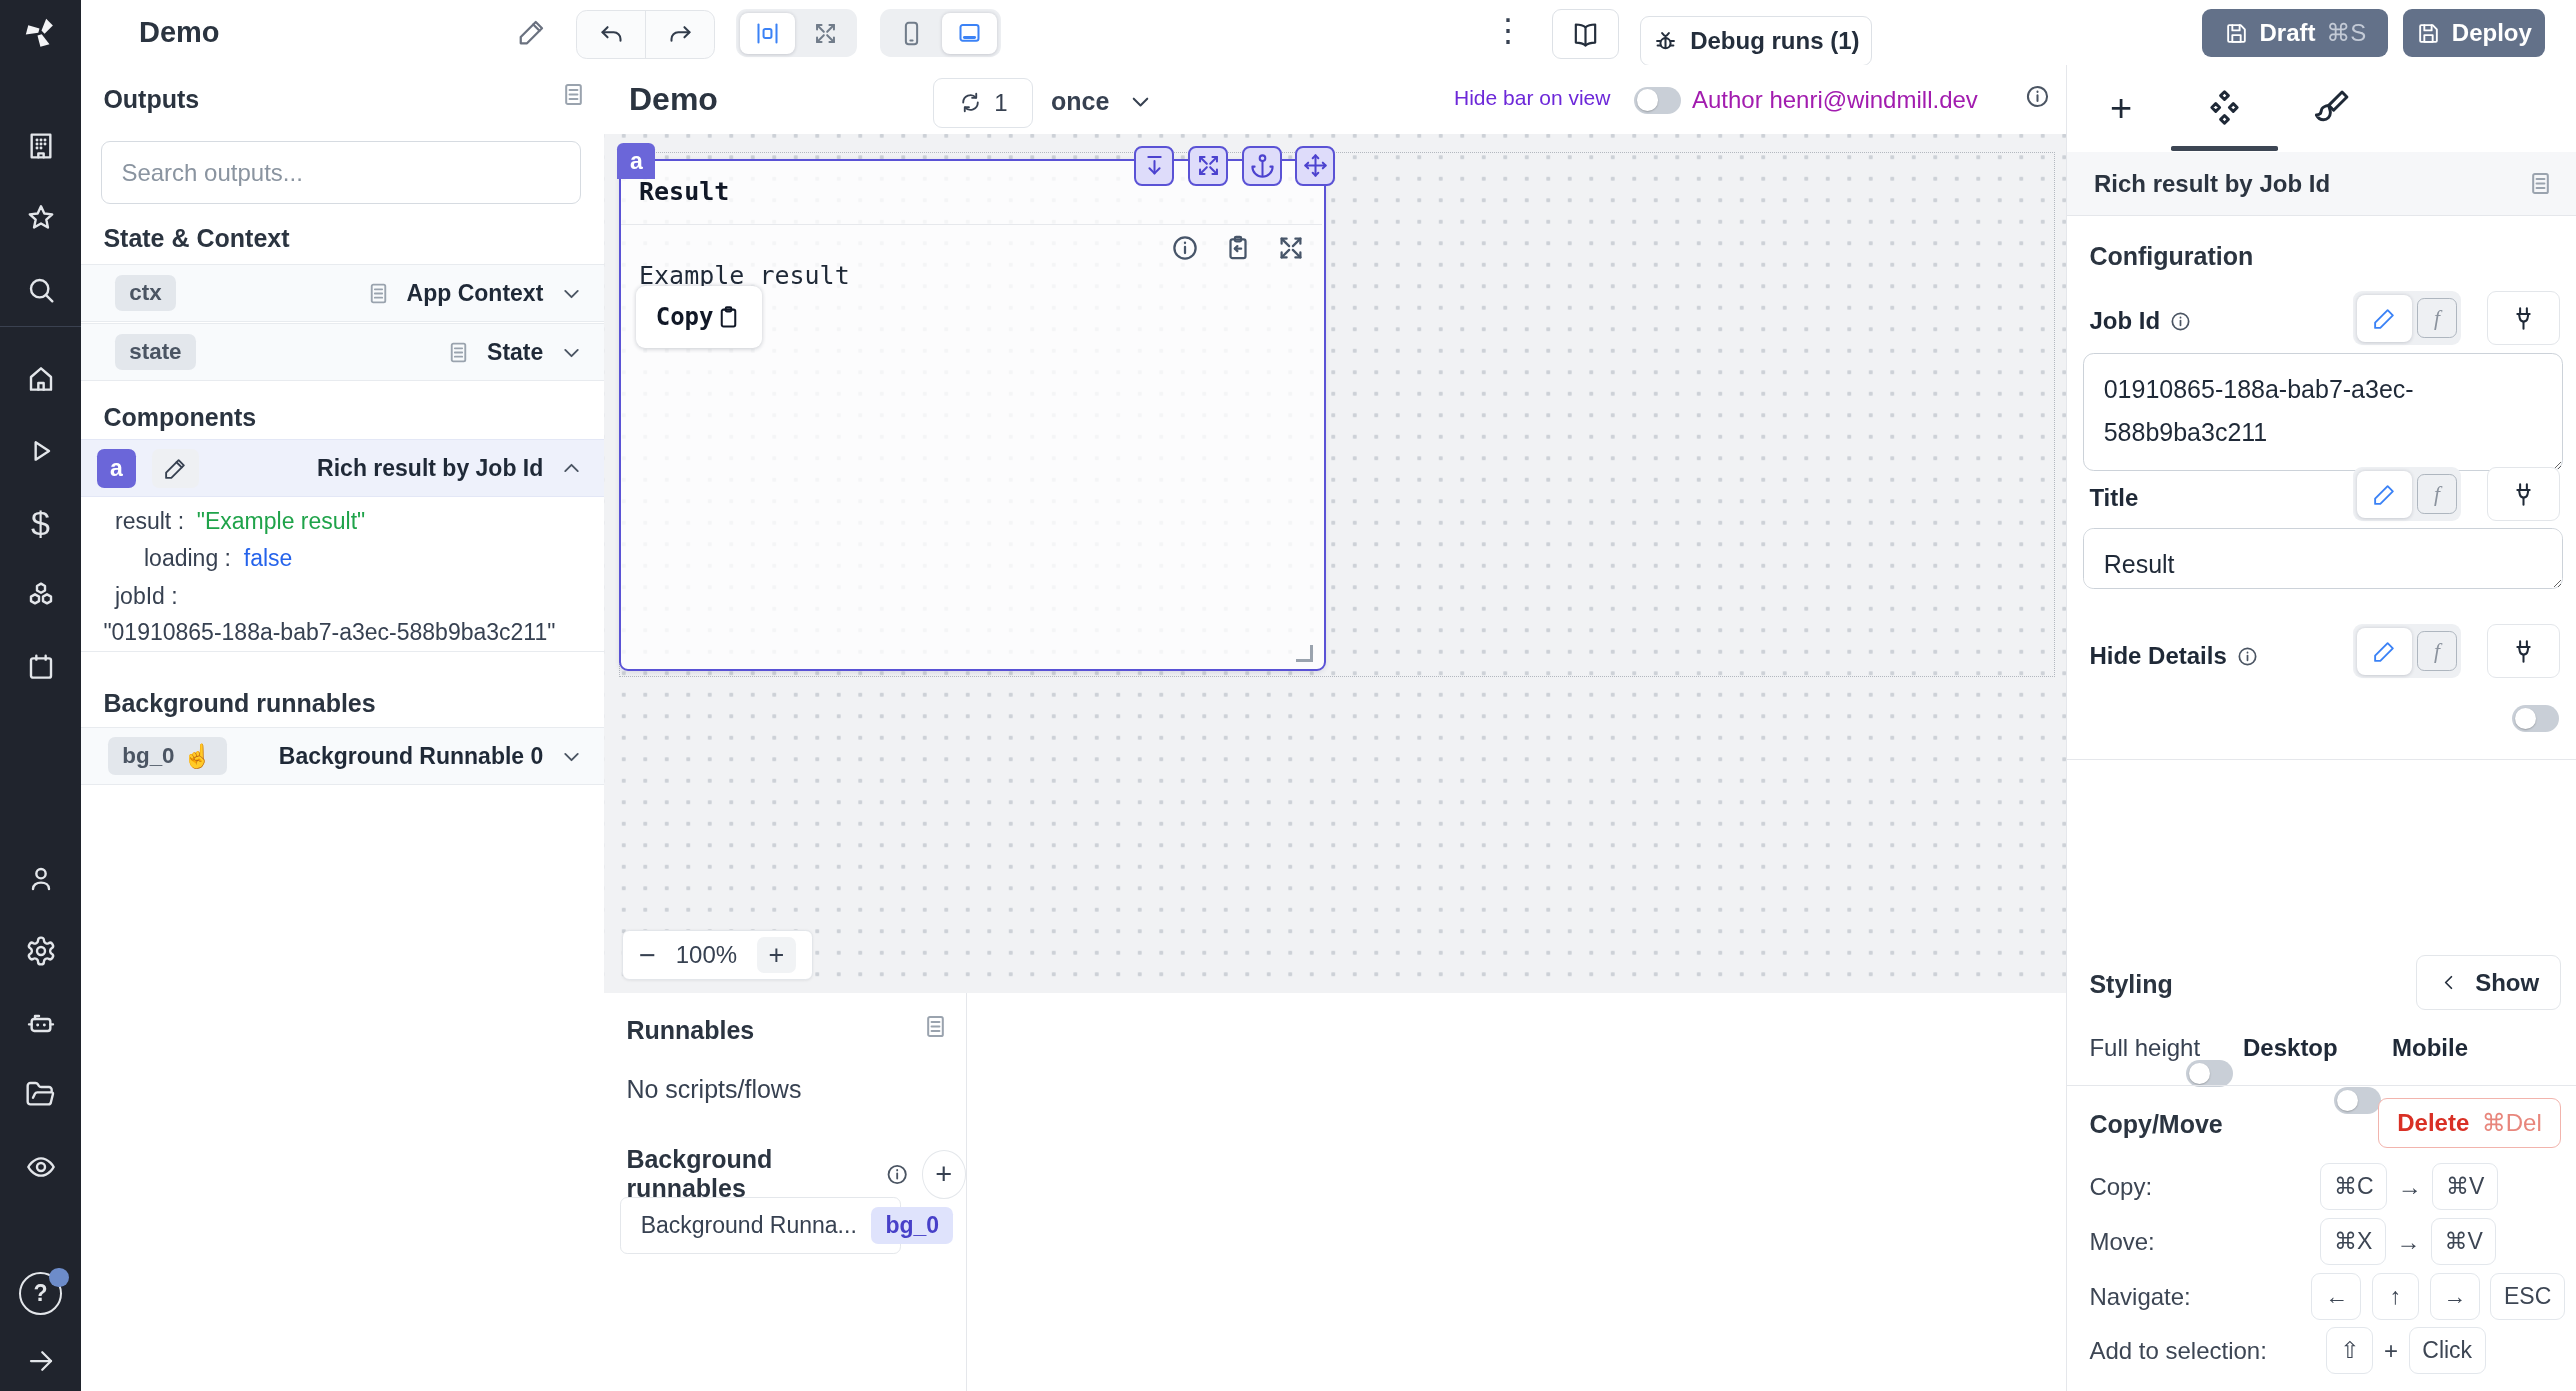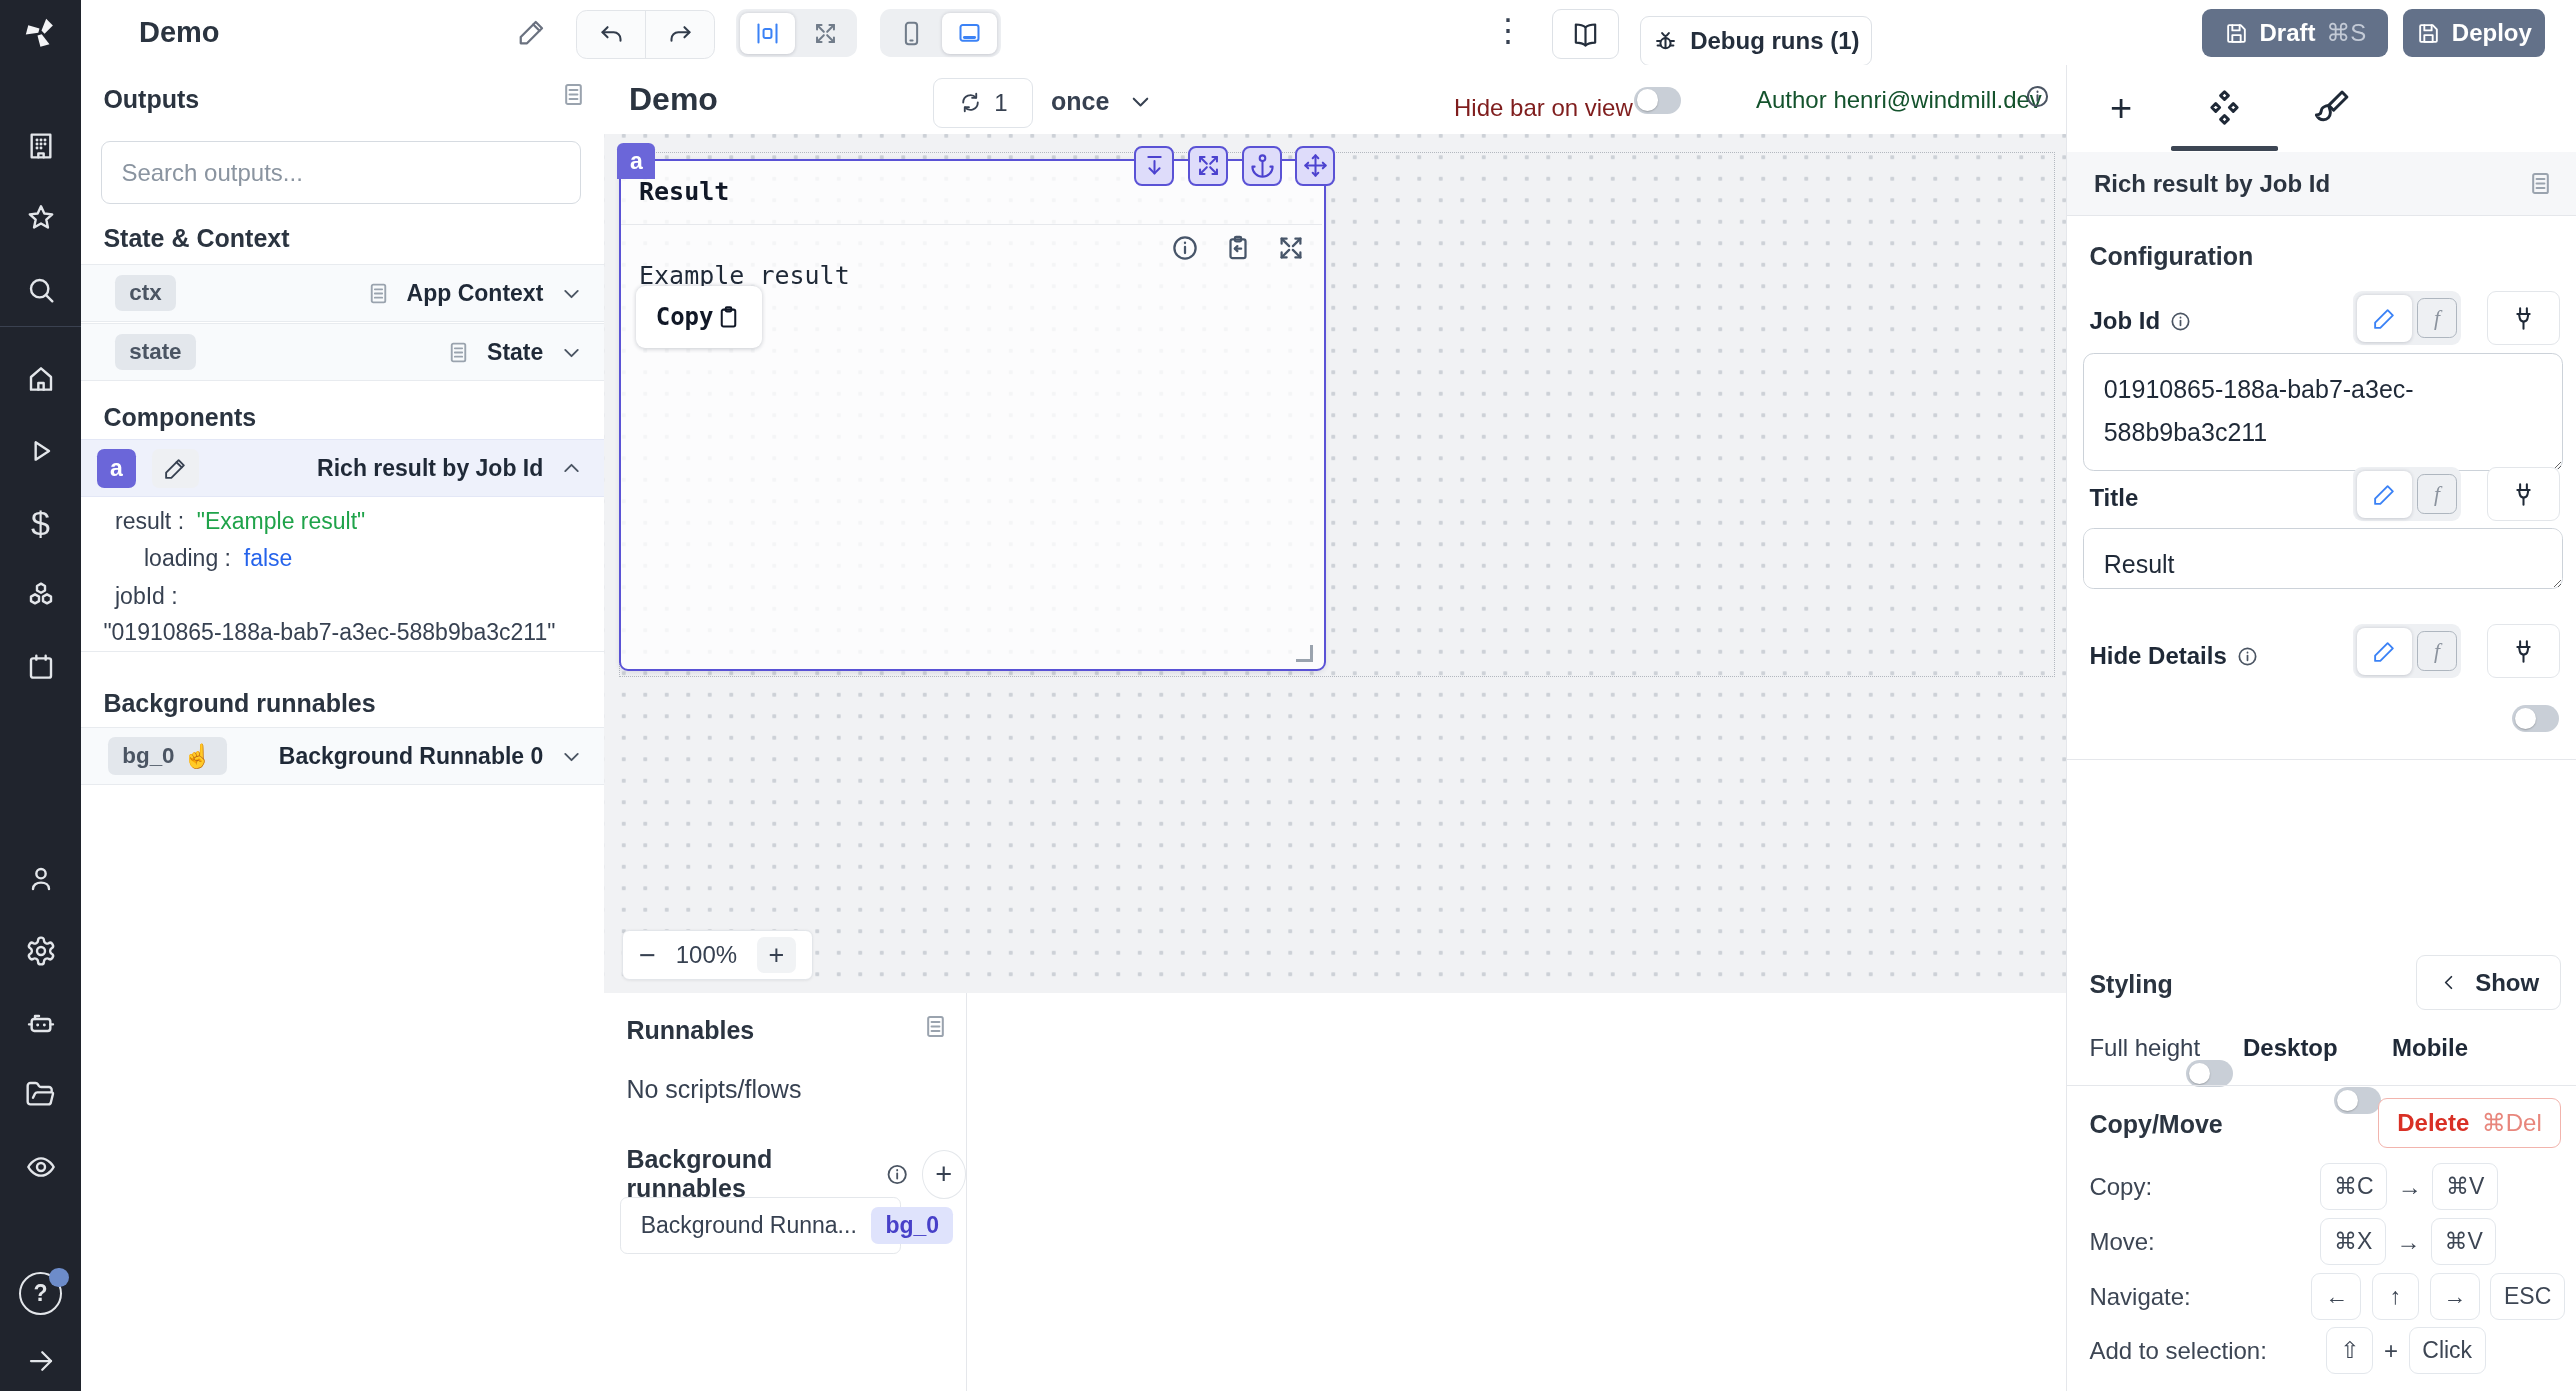--- a/index.html
+++ b/index.html
@@ -412,23 +412,23 @@
             <path d="M6.5 20.5v-4h4"></path>
           </svg>
         <span>1</span>
       </div>
       <div class="abs flex" style="left:447px;top:12.5px;height:48px;gap:18px;">
         <span style="font-size:25px;font-weight:bold;color:#374151;">once</span>
         <svg class="svgi" width="27" height="27" viewBox="0 0 24 24" style="color:#374151;">
             <path d="M6 9.5l6 6 6-6"></path>
           </svg>
       </div>
-      <span class="abs" style="left:850px;top:20.6px;font-size:24px;color:#7f1d1d;margin-top:8px;">Hide bar on view</span>
+      <span class="abs" style="left:850px;top:20.6px;font-size:21px;color:#6d28d9;">Hide bar on view</span>
       <div class="abs toggle" style="left:1030px;top:21.5px;"></div>
-      <span class="abs" style="left:1152px;top:20.6px;font-size:24px;color:#14532d;">Author henri@windmill.dev</span>
+      <span class="abs" style="left:1088px;top:20.6px;font-size:24px;color:#a21caf;">Author henri@windmill.dev</span>
       <span class="abs info-ic" style="left:1420px;top:18px;">
         <svg class="svgi" width="27" height="27" viewBox="0 0 24 24">
             <circle cx="12" cy="12" r="8.5"></circle>
             <path d="M12 11v5"></path>
             <path d="M12 7.6v.4"></path>
           </svg>
       </span>
     </div>
 
     <div id="canvas" class="abs">

